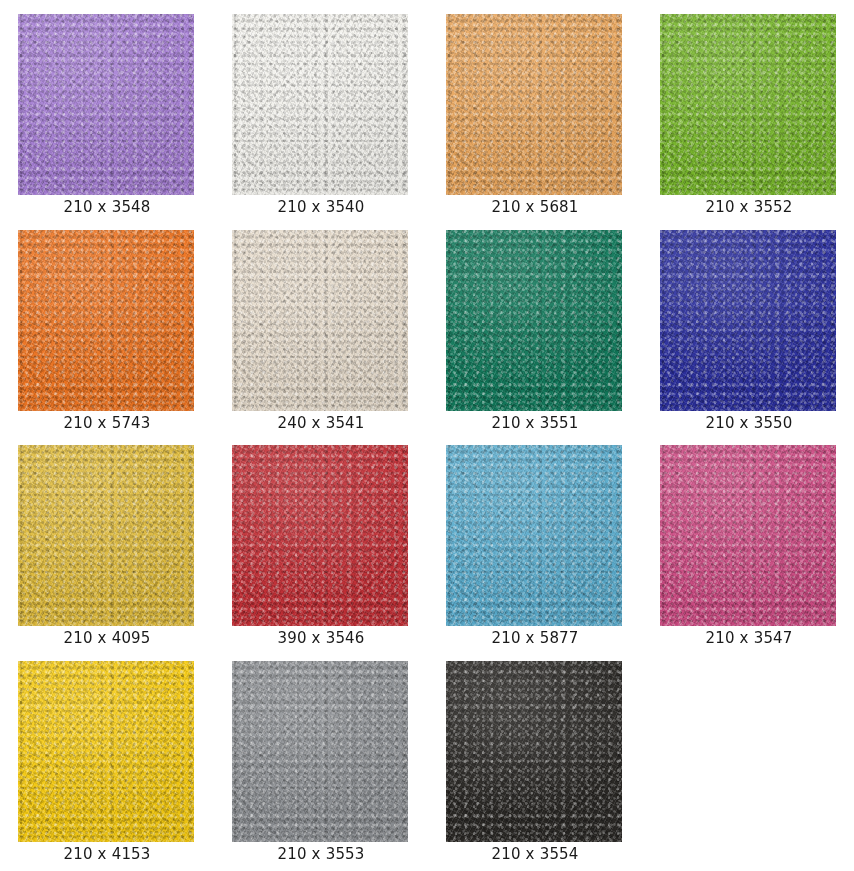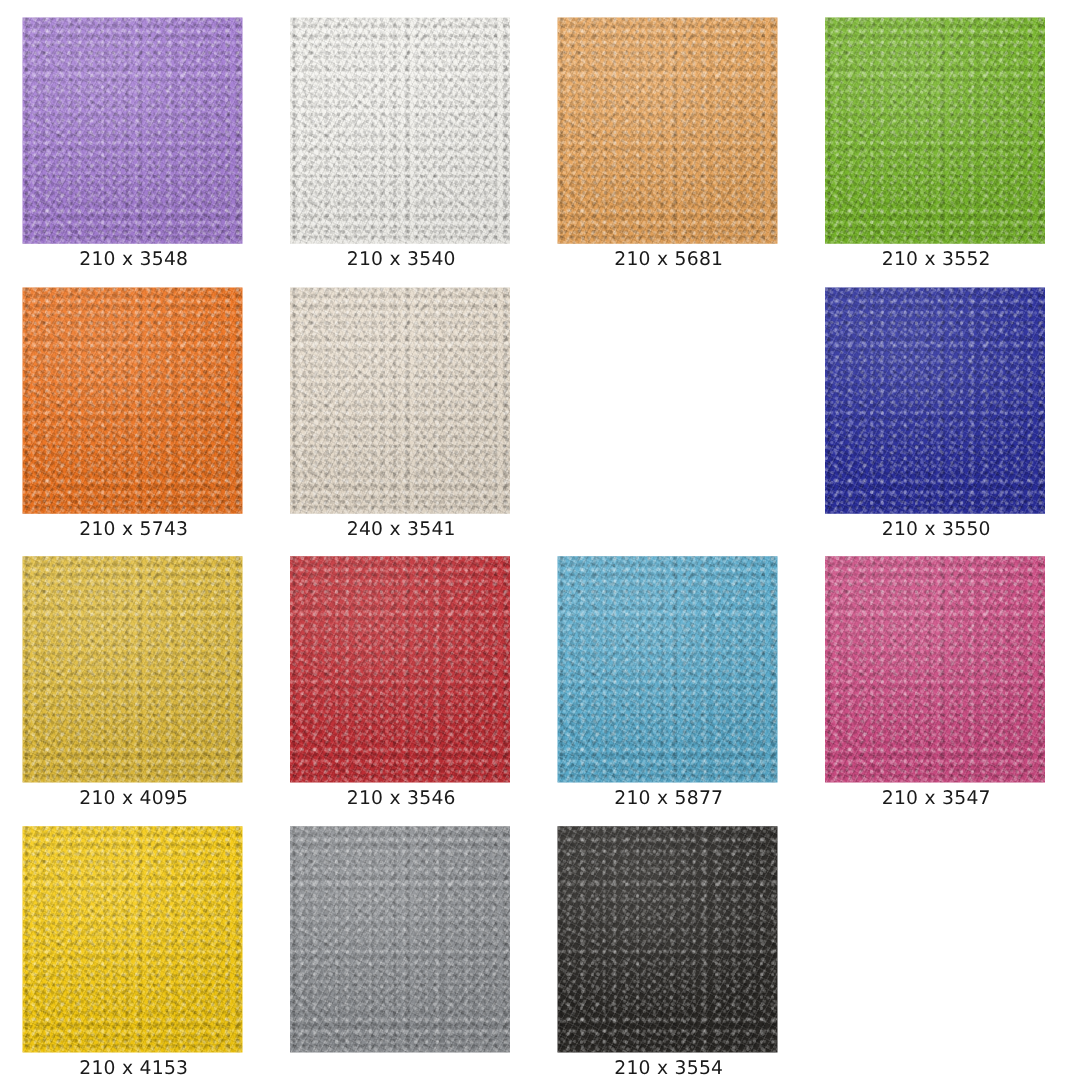--- a/index.html
+++ b/index.html
@@ -137,20 +137,28 @@
       <div class="swatch-label">210 x 5743</div>
     </div>
     <div class="swatch-cell" style="left: 214px; top: 216px;">
       <div class="swatch-chip" style="background-color: rgb(230, 219, 203);">
         <div class="grain"></div>
         <div class="weave"></div>
         <div class="sheen"></div>
       </div>
       <div class="swatch-label">240 x 3541</div>
     </div>
+    <div class="swatch-cell" style="left: 428px; top: 216px;">
+      <div class="swatch-chip" style="background-color: rgb(17, 121, 91);">
+        <div class="grain"></div>
+        <div class="weave"></div>
+        <div class="sheen"></div>
+      </div>
+      <div class="swatch-label">210 x 3551</div>
+    </div>
     <div class="swatch-cell" style="left: 642px; top: 216px;">
       <div class="swatch-chip" style="background-color: rgb(43, 47, 158);">
         <div class="grain"></div>
         <div class="weave"></div>
         <div class="sheen"></div>
       </div>
       <div class="swatch-label">210 x 3550</div>
     </div>
     <div class="swatch-cell" style="left: 0px; top: 431px;">
       <div class="swatch-chip" style="background-color: rgb(224, 188, 60);">
@@ -159,21 +167,21 @@
         <div class="sheen"></div>
       </div>
       <div class="swatch-label">210 x 4095</div>
     </div>
     <div class="swatch-cell" style="left: 214px; top: 431px;">
       <div class="swatch-chip" style="background-color: rgb(195, 47, 54);">
         <div class="grain"></div>
         <div class="weave"></div>
         <div class="sheen"></div>
       </div>
-      <div class="swatch-label">210 x 3546</div>
+      <div class="swatch-label">390 x 3546</div>
     </div>
     <div class="swatch-cell" style="left: 428px; top: 431px;">
       <div class="swatch-chip" style="background-color: rgb(90, 172, 205);">
         <div class="grain"></div>
         <div class="weave"></div>
         <div class="sheen"></div>
       </div>
       <div class="swatch-label">210 x 5877</div>
     </div>
     <div class="swatch-cell" style="left: 642px; top: 431px;">
@@ -191,20 +199,21 @@
         <div class="sheen"></div>
       </div>
       <div class="swatch-label">210 x 4153</div>
     </div>
     <div class="swatch-cell" style="left: 214px; top: 647px;">
       <div class="swatch-chip" style="background-color: rgb(141, 144, 148);">
         <div class="grain"></div>
         <div class="weave"></div>
         <div class="sheen"></div>
       </div>
+      <div class="swatch-label">210 x 3553</div>
     </div>
     <div class="swatch-cell" style="left: 428px; top: 647px;">
       <div class="swatch-chip" style="background-color: rgb(43, 41, 38);">
         <div class="grain"></div>
         <div class="weave"></div>
         <div class="sheen"></div>
       </div>
       <div class="swatch-label">210 x 3554</div>
     </div>
   </div>

